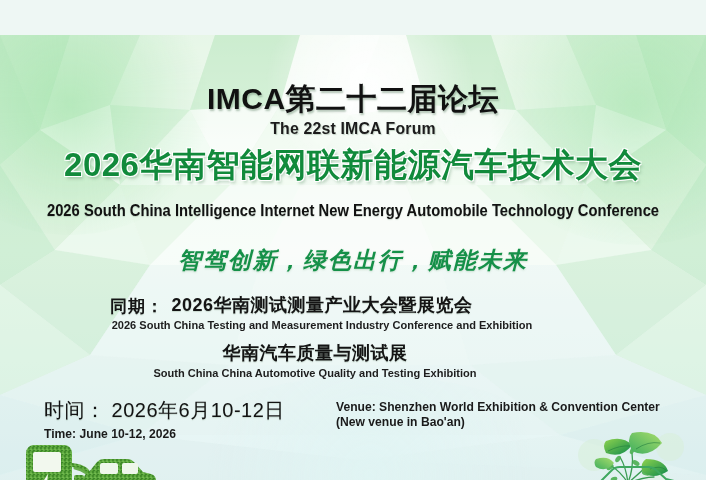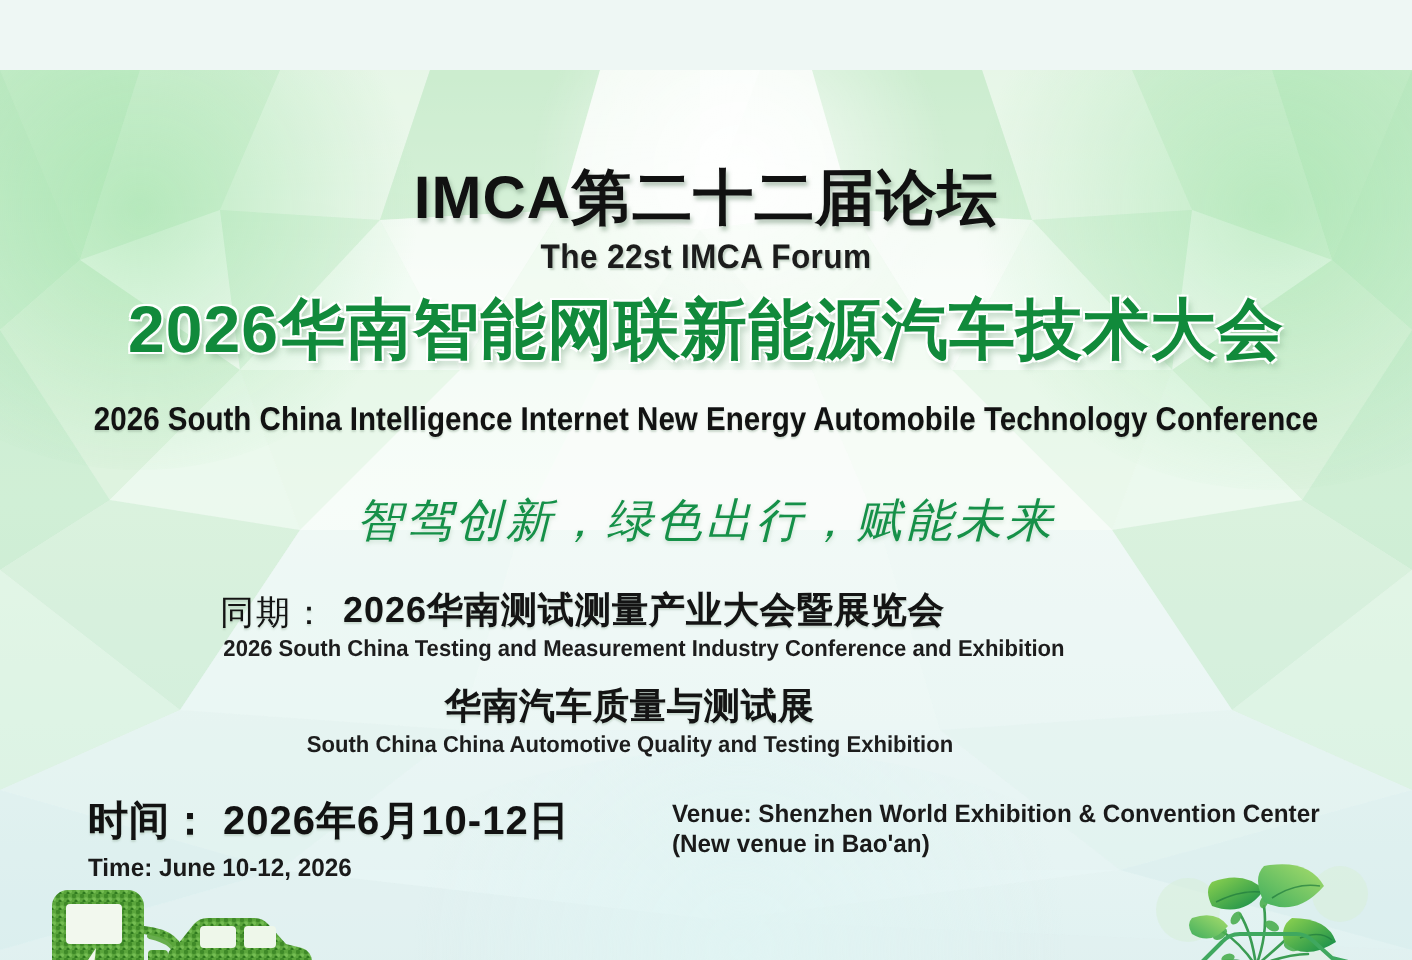--- a/index.html
+++ b/index.html
@@ -43,49 +43,49 @@
       -1px  1px 0 rgba(255,255,255,.95), 1px  1px 0 rgba(255,255,255,.95),
       2px 3px 3px rgba(90,140,100,.35);
   }
   #main-title-en{
     top:166px;font-size:16.5px;font-weight:bold;color:#121212;
     transform:scaleX(.895);
     letter-spacing:0px;
     text-shadow:0 1px 1px rgba(150,175,155,.45);
   }
   #slogan{
-    top:210px;font-size:23px;font-weight:normal;font-style:italic;color:#159048;
+    top:210px;font-size:23px;font-weight:bold;font-style:italic;color:#159048;
     letter-spacing:2px;
     text-shadow:0 1px 2px rgba(120,170,130,.35);
   }
 
   
   #concurrent{position:absolute;left:0;top:258px;width:706px;}
   #conc-label{
     position:absolute;left:110px;top:2px;
-    font-size:17px;font-weight:normal;color:#141414;letter-spacing:1px;
+    font-size:17px;font-weight:bold;color:#141414;letter-spacing:1px;
     text-shadow:0 1px 1px rgba(150,175,155,.4);
   }
   .conc-cn{
     font-size:18px;font-weight:bold;color:#141414;letter-spacing:.5px;
     text-shadow:0 1px 1px rgba(150,175,155,.4);
   }
   .conc-en{
     font-size:11.5px;font-weight:bold;color:#1d1d1d;letter-spacing:0px;
     transform:scaleX(.96);margin-top:2px;
   }
   #conc1{position:absolute;left:0;top:0;width:592px;text-align:center;padding-left:52px;box-sizing:border-box;}
   #conc2{position:absolute;left:0;top:48px;width:630px;text-align:center;}
 
   
   #info{position:absolute;left:0;top:362px;width:706px;}
   #time-block{position:absolute;left:44px;top:0;}
   #venue-block{position:absolute;left:336px;top:0;}
   .info-cn{
-    font-size:20px;font-weight:bold;color:#121212;letter-spacing:.5px;white-space:nowrap;
+    font-size:20px;font-weight:normal;color:#121212;letter-spacing:.5px;white-space:nowrap;
     text-shadow:0 1px 1px rgba(150,175,155,.4);
   }
   .info-en{
     font-size:12.5px;font-weight:bold;color:#1a1a1a;white-space:nowrap;margin-top:3px;
     transform:scaleX(.97);transform-origin:left center;
   }
   .info-en2{
     font-size:12.5px;font-weight:bold;color:#1a1a1a;white-space:nowrap;margin-top:1px;
     transform:scaleX(.97);transform-origin:left center;
   }

